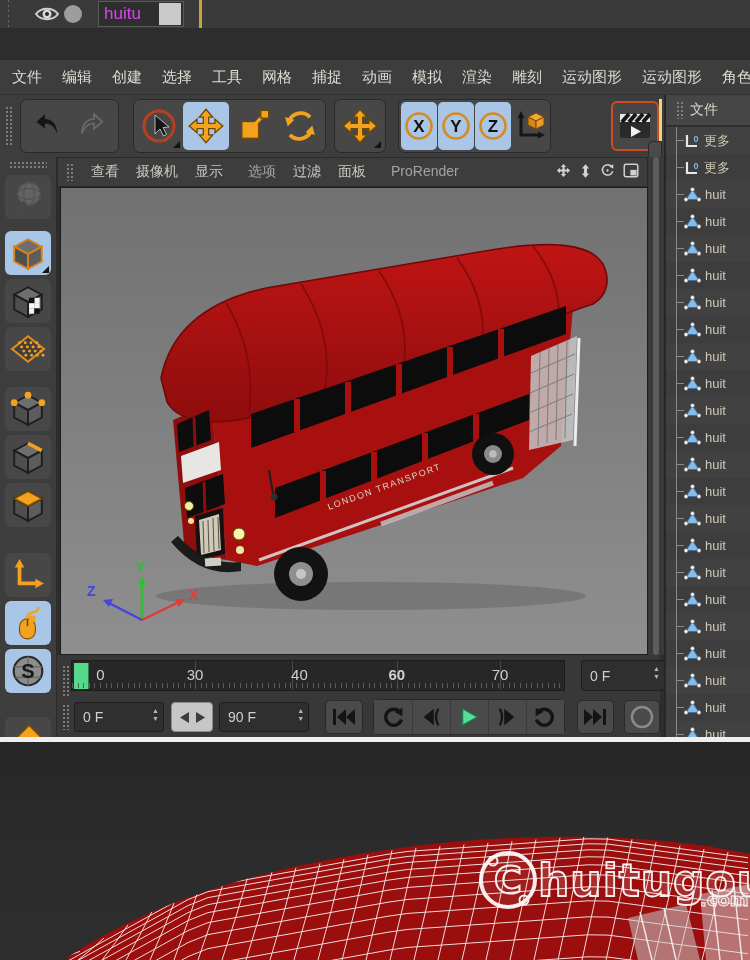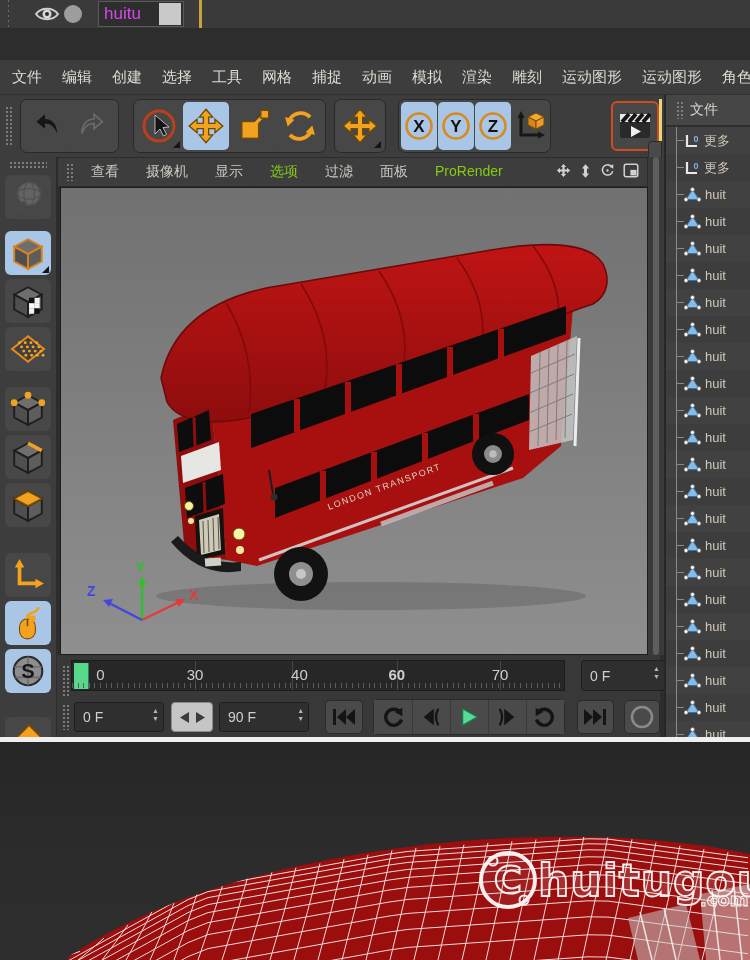--- a/index.html
+++ b/index.html
@@ -55,21 +55,21 @@
   .sbtn.active { background:#a9c6e6; }
   .sbtn.disabled svg { opacity:.55; }
   .sbtn.sub::after { content:""; position:absolute; right:2px; bottom:2px;
      border-left:7px solid transparent; border-bottom:7px solid #141414; }
 
   
   .vp-bar { position:absolute; left:57px; top:157px; width:591px; height:30px; background:#3d3d3d;
      border:1px solid #2b2b2b; display:flex; align-items:center; gap:17px; padding:0 8px;
      font-size:14px; color:#c9c9c1; white-space:nowrap; }
   .vp-bar .grip { width:8px; height:18px; margin:0; }
-  .vp-bar span.hl { color:#84cc16; }
+  .vp-bar span.hl { color:#a3a3a3;margin-left:8px; }
   .vp-nav { margin-left:auto; display:flex; gap:8px; align-items:center; }
 
   
   .viewport { position:absolute; left:60px; top:187px; width:588px; height:468px;
      background:linear-gradient(180deg,#717171,#8f8f8f); border:1px solid #1d1d1d; overflow:hidden; }
 
   
   .strip { position:absolute; left:648px; top:157px; width:16px; height:498px; background:#3a3a3a; }
   .strip .thumb { position:absolute; left:5px; top:0; width:6px; height:100%; background:#5d5d5d; border-radius:3px; }
   .mini-btn { position:absolute; left:648px; top:141px; width:14px; height:46px; background:#4a4a4a;
@@ -361,21 +361,21 @@
       <div class="sbtn" style="margin-top: 24px;">
         <svg width="36" height="36" viewBox="0 0 34 34">
           <path d="M6,16 L18,4 L30,16 L24,22 Z" fill="#f2a21f" stroke="#7a4a00" stroke-width="1.5"></path>
           <path d="M6,16 L12,22 L6,28 Z" fill="#d8d8d8"></path>
         </svg>
       </div>
     </div>
 
   <div class="vp-bar">
     <div class="grip"></div>
-    <span id="vp-menu-items" style="display:flex;gap:27px">
+    <span id="vp-menu-items" style="display:flex;gap:17px">
         <span>查看</span>
         <span>摄像机</span>
         <span>显示</span>
         <span class="hl">选项</span>
         <span>过滤</span>
         <span>面板</span>
         <span class="hl">ProRender</span>
       </span>
     <div class="vp-nav">
       <span><svg width="15" height="15" viewBox="0 0 34 34">

